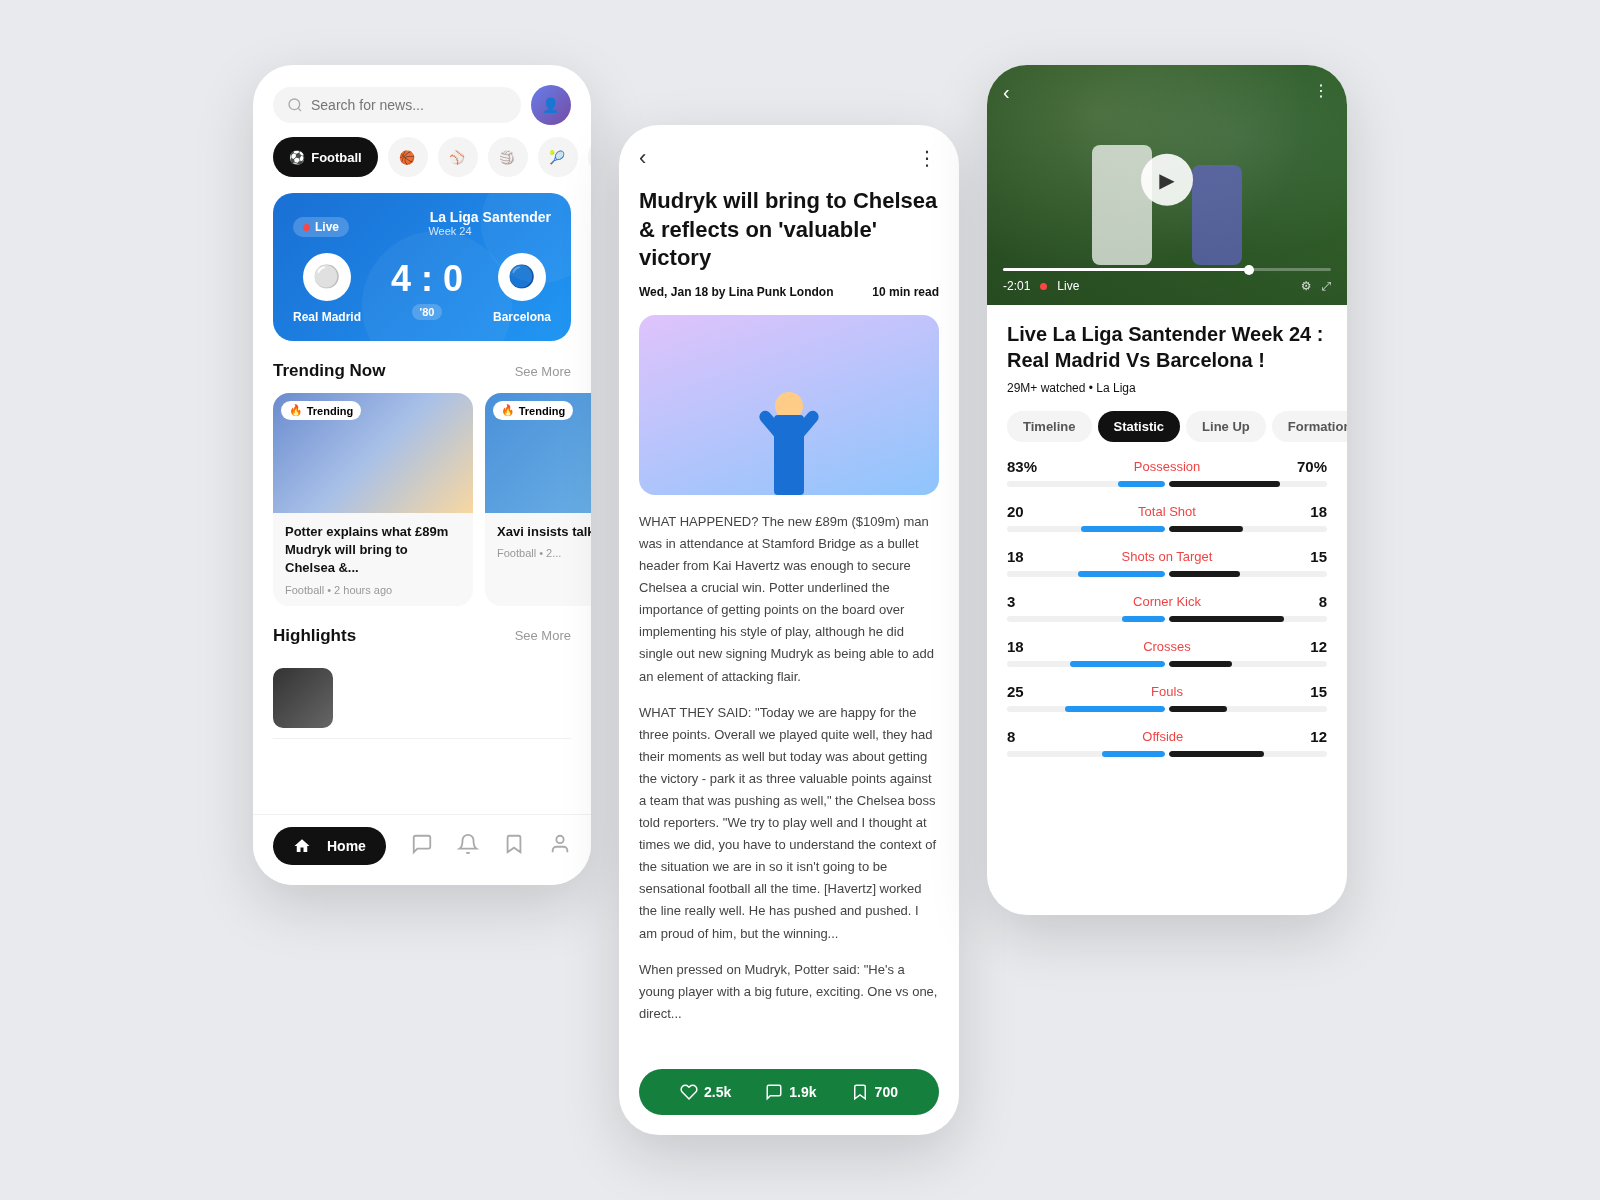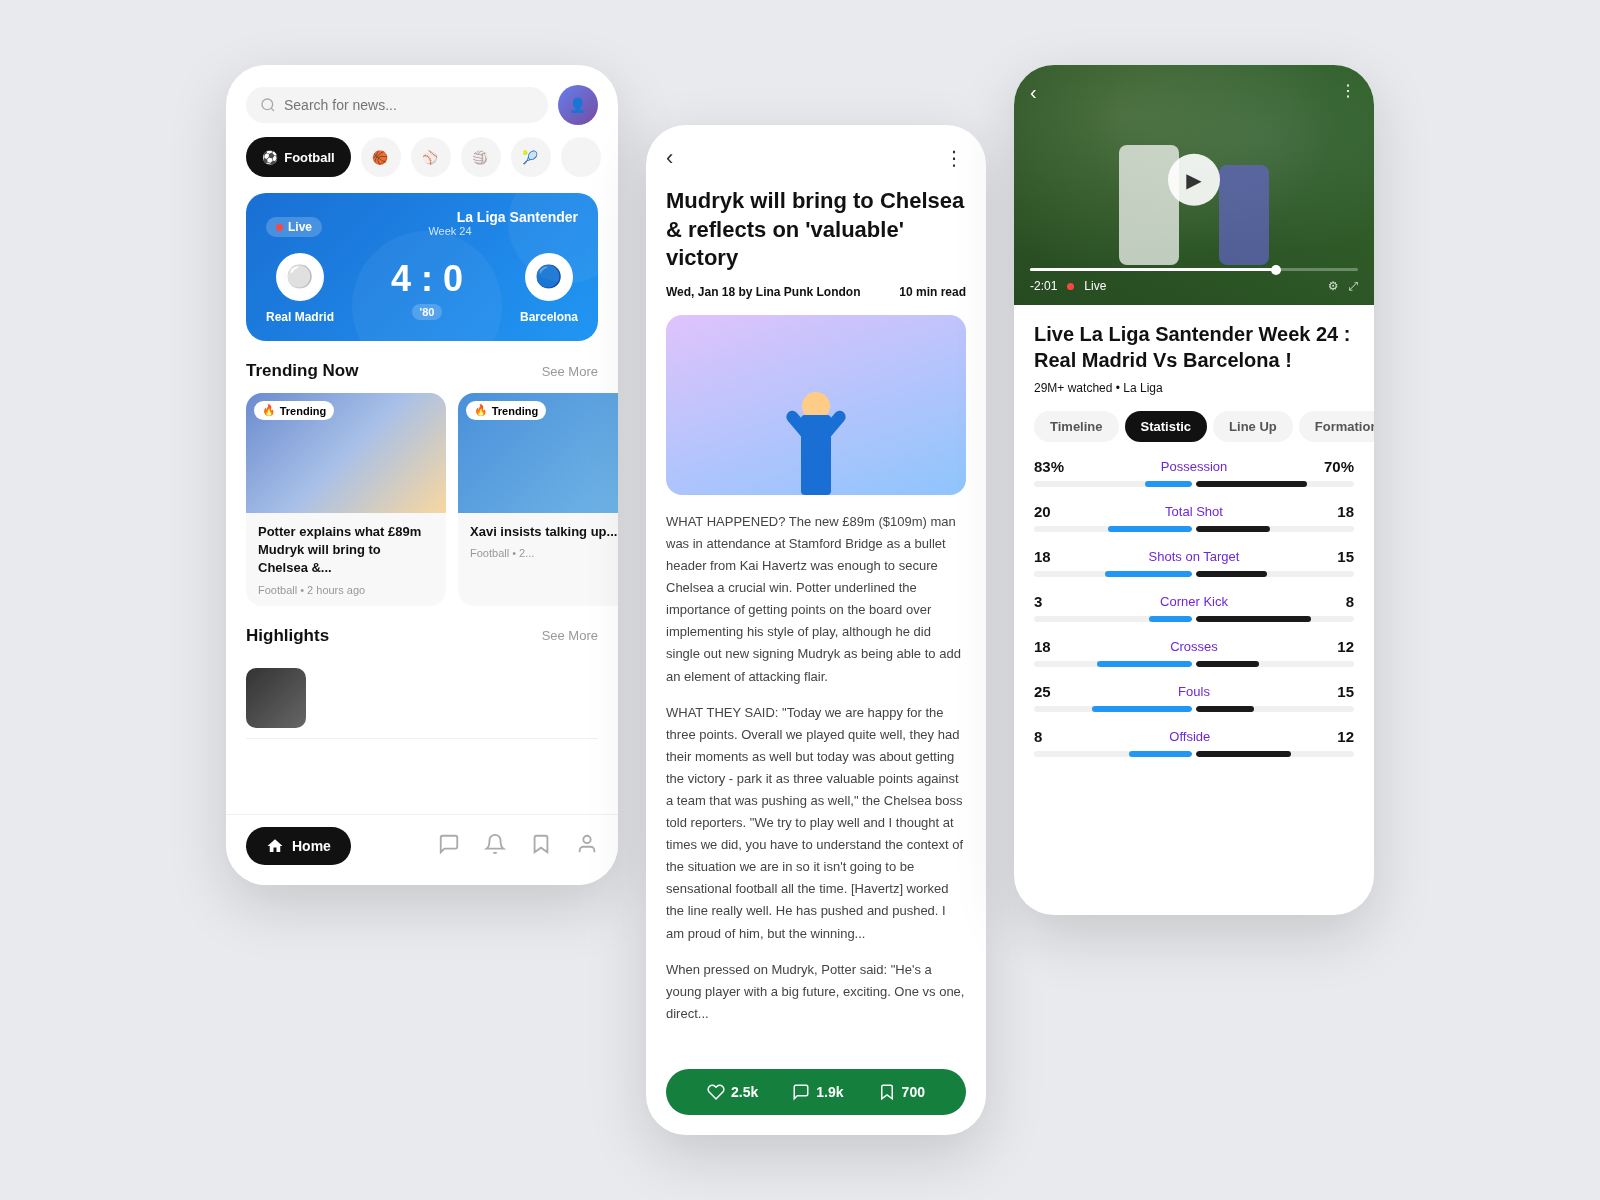--- a/index.html
+++ b/index.html
@@ -22,21 +22,21 @@
     }
 
     
     .phone {
       background: #fff;
       border-radius: 40px;
       box-shadow: 0 20px 60px rgba(0,0,0,0.15);
       overflow: hidden;
       position: relative;
     }
-    .phone-1 { width: 392px; min-height: 820px; }
+    .phone-1 { width: 338px; min-height: 820px; }
     .phone-2 { width: 340px; min-height: 900px; margin-top: 60px; }
     .phone-3 { width: 360px; min-height: 850px; }
 
     
     .s1-header {
       padding: 20px 20px 12px;
       display: flex;
       align-items: center;
       gap: 10px;
     }
@@ -237,21 +237,21 @@
       background: #fff;
       border-top: 1px solid #f0f0f0;
       display: flex;
       align-items: center;
       padding: 12px 20px 20px;
       gap: 0;
     }
     .nav-home {
       display: flex;
       align-items: center;
-      gap: 8px;
+      gap: 16px;
       background: #111;
       color: #fff;
       border-radius: 50px;
       padding: 10px 20px;
       font-size: 14px;
       font-weight: 600;
       cursor: pointer;
       margin-right: auto;
     }
     .nav-icons {
@@ -403,21 +403,21 @@
     .stat-row {
       margin-bottom: 16px;
     }
     .stat-labels {
       display: flex;
       justify-content: space-between;
       align-items: center;
       margin-bottom: 6px;
     }
     .stat-left-val { font-size: 15px; font-weight: 700; color: #111; }
-    .stat-name { font-size: 13px; color: #6d28d9; }
+    .stat-name { font-size: 13px; color: #ef4444; }
     .stat-right-val { font-size: 15px; font-weight: 700; color: #111; }
     .stat-bars {
       display: flex;
       gap: 4px;
       align-items: center;
     }
     .stat-bar-left {
       flex: 1;
       height: 6px;
       background: #f0f0f0;

